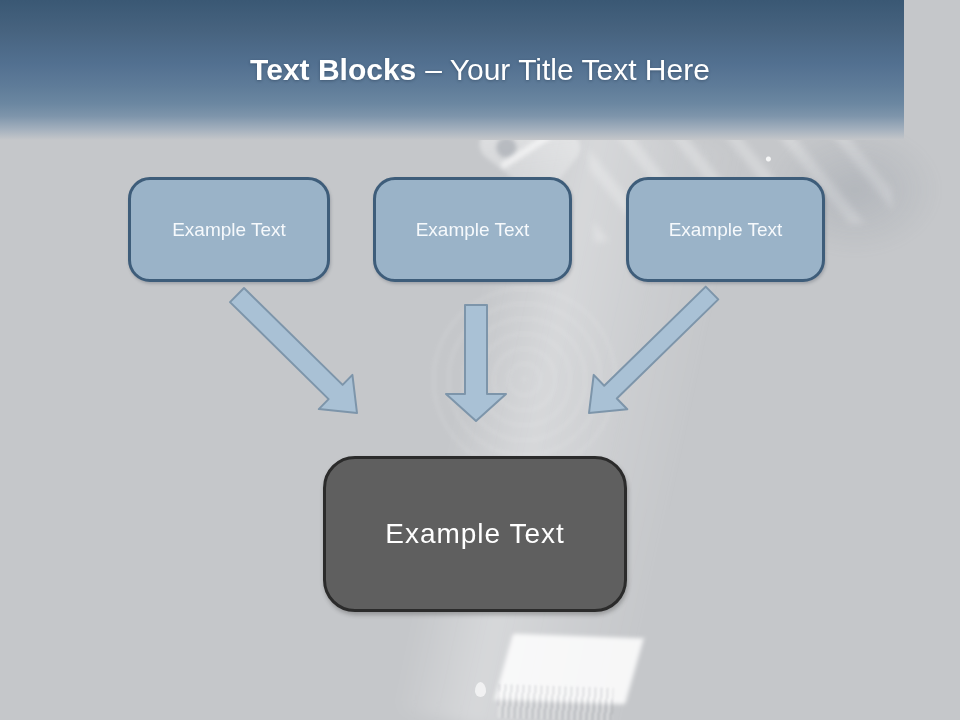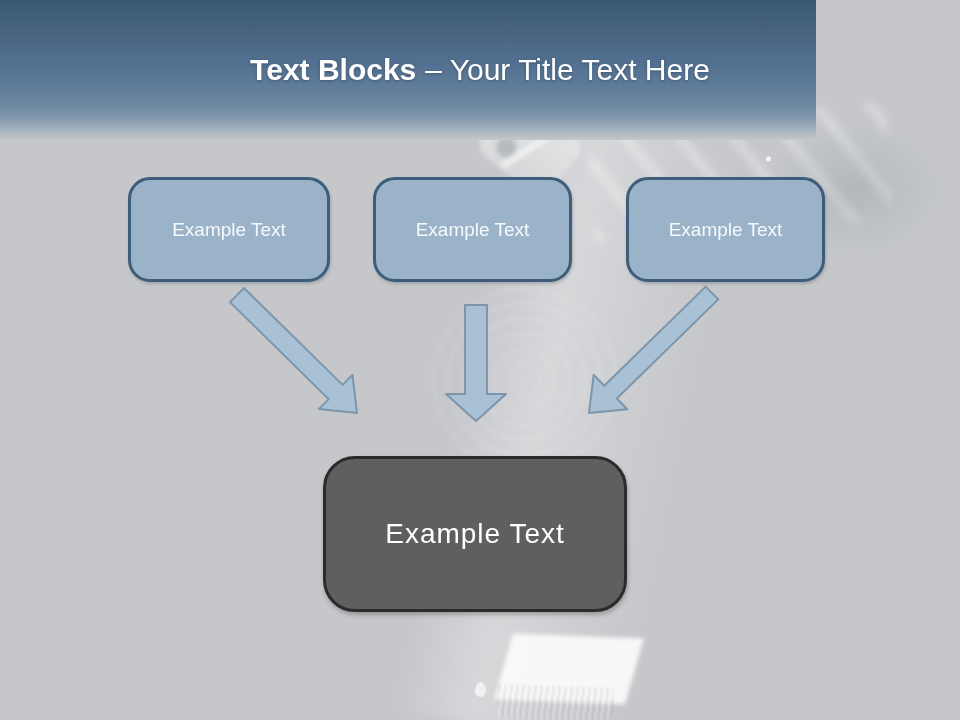--- a/index.html
+++ b/index.html
@@ -6,21 +6,21 @@
   .slide{
     position:relative;
     width:960px;height:720px;
     background:#c5c7ca;
     overflow:hidden;
     font-family:"Liberation Sans", sans-serif;
     margin:0 auto;
   }
   
   .header{
-    position:absolute;left:0;top:0;width:816px;height:140px;
+    position:absolute;left:0;top:0;width:904px;height:140px;
     background:linear-gradient(180deg,
       #3a5874 0%, #47637f 22%, #527090 45%, #5f7c99 62%,
       #6b87a1 74%, #7e95ab 83%, #a2afbd 92%, #c5c7ca 100%);
   }
   .title{
     position:absolute;left:0;top:52px;width:960px;
     text-align:center;color:#fff;font-size:30px;line-height:1.2;
     text-shadow:0 1px 3px rgba(20,35,55,.35);
     white-space:nowrap;
   }

